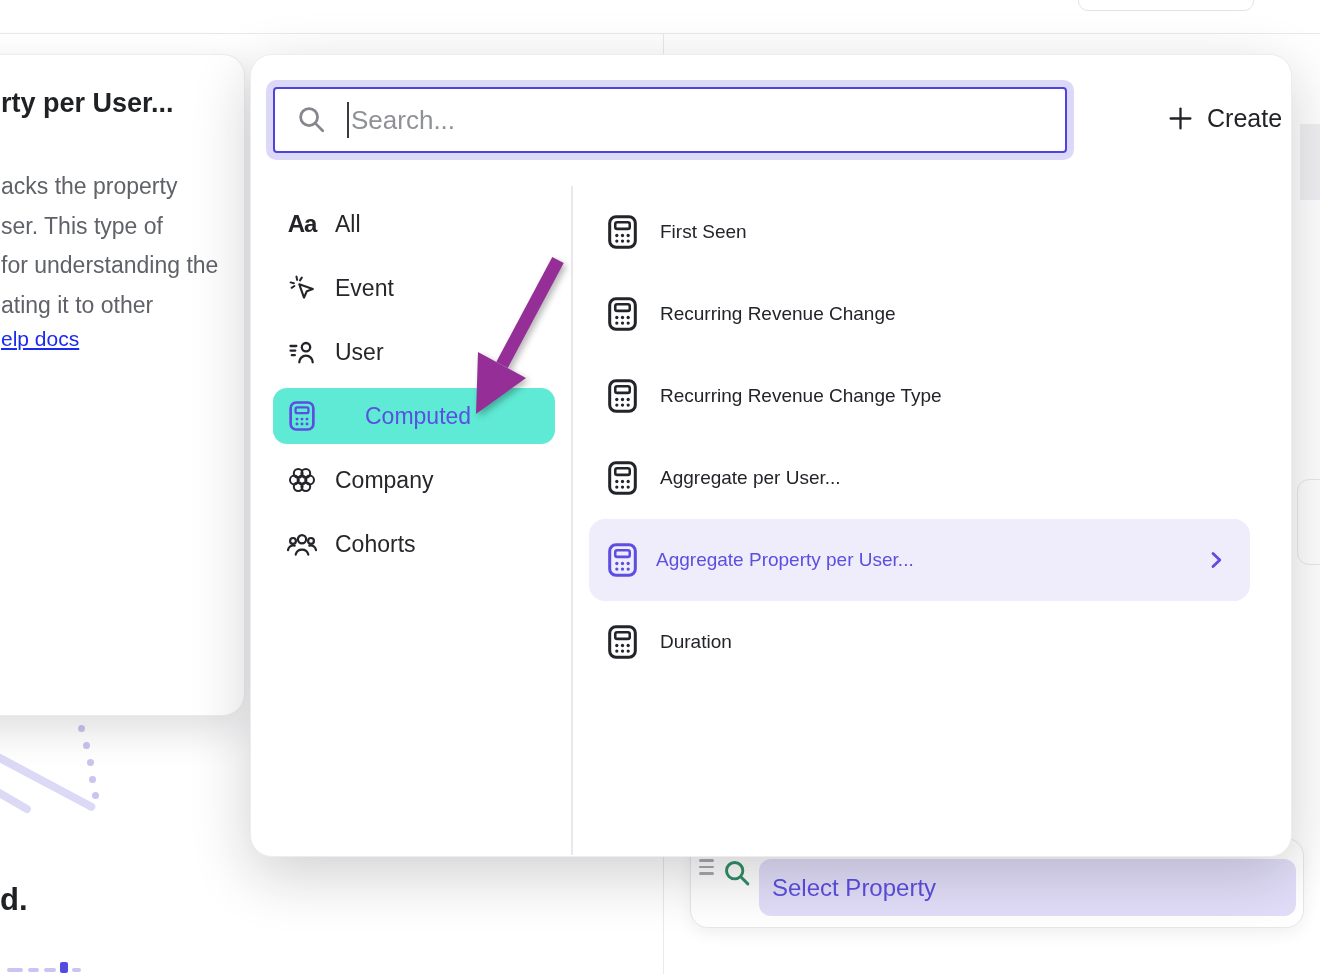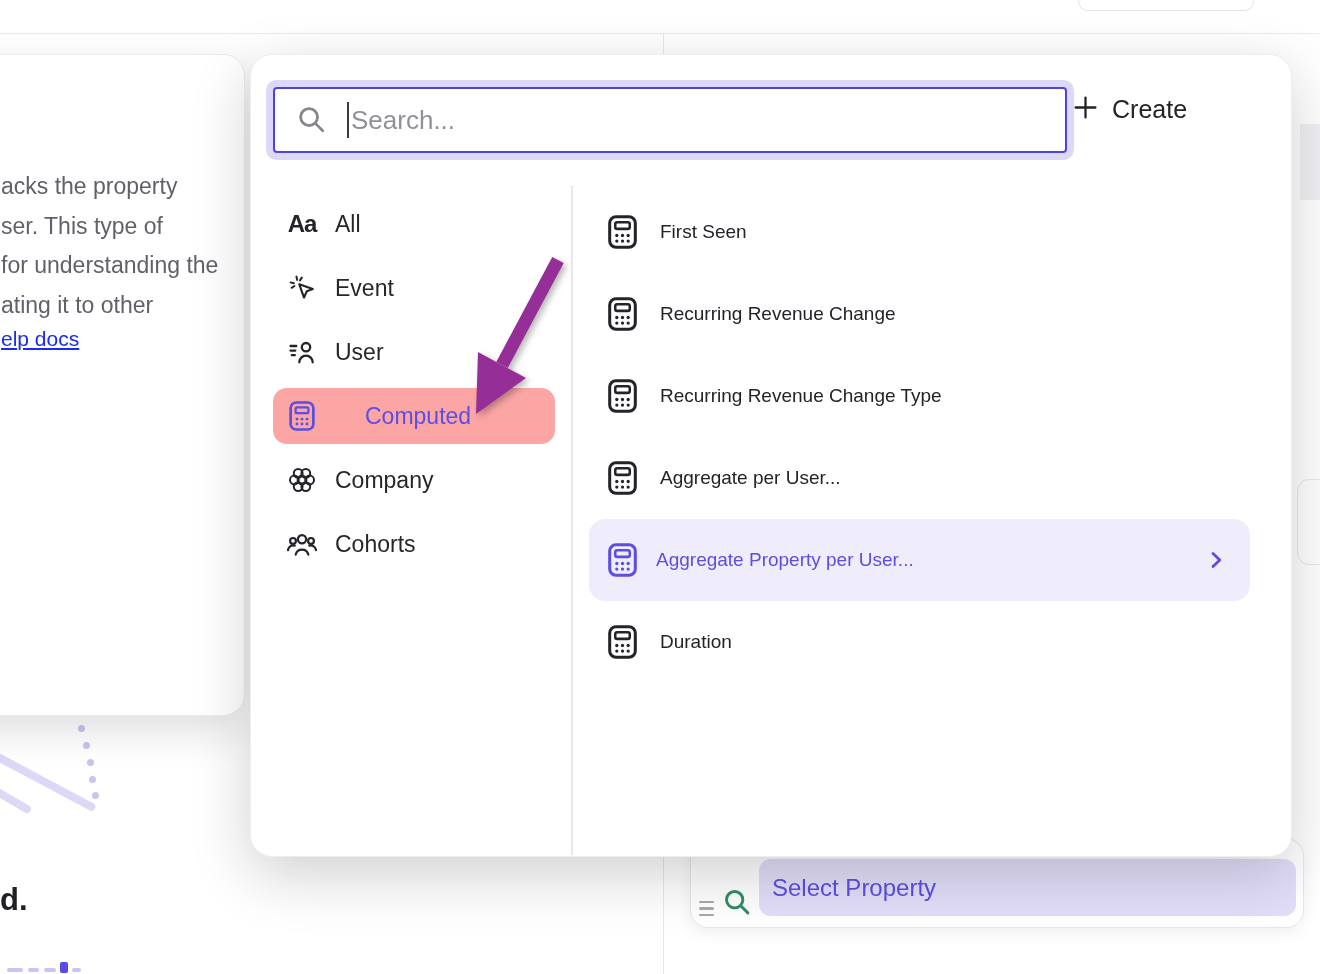--- a/index.html
+++ b/index.html
@@ -30,47 +30,47 @@
     background:#dcd9f6;transform:rotate(30deg);transform-origin:left center;}
   .deco-dot{position:absolute;width:7px;height:7px;border-radius:50%;background:#c9c4f0;}
 
   .cutoff-d{position:absolute;left:0;top:882px;font-size:31px;font-weight:bold;color:#202124;}
   .frag{position:absolute;border-radius:2px;background:#c9c4f2;}
   .frag.bright{background:#564be0;}
 
   
   .prop-card{position:absolute;left:690px;top:838px;width:612px;height:88px;background:#fff;
     border:1px solid #e7e7e9;border-radius:18px;box-shadow:0 6px 16px rgba(0,0,0,.06);z-index:3;}
-  .prop-card-row{position:absolute;left:8px;top:20px;display:flex;align-items:flex-end;}
+  .prop-card-row{position:absolute;left:8px;top:20px;display:flex;align-items:flex-start;}
   .drag-icon{width:18px;display:flex;flex-direction:column;gap:4px;margin:0 6px 0 0;}
   .drag-icon span{display:block;width:15px;height:2.5px;border-radius:2px;background:#a7a8ad;}
   .select-pill{margin-left:8px;width:537px;height:57px;border-radius:12px;background:#e2def9;
     display:flex;align-items:center;padding-left:13px;box-sizing:border-box;cursor:pointer;}
   .select-pill span{font-size:24px;color:#5b4ee1;}
 
   
   .modal{position:absolute;left:250px;top:54px;width:1040px;height:801px;background:#fff;
     border:1px solid #ededef;border-radius:22px;box-shadow:0 18px 60px rgba(20,20,30,.20);z-index:5;}
   .search-wrap{position:absolute;left:22px;top:32px;width:794px;height:66px;background:#fff;
     border:2.5px solid #4e44dd;border-radius:4px;box-shadow:0 0 0 7px #dcd8f8;box-sizing:border-box;}
   .search-wrap svg{position:absolute;left:22px;top:16px;}
   .search-input{position:absolute;left:62px;top:4px;width:710px;height:53px;border:none;outline:none;
     font-family:"Liberation Sans",sans-serif;font-size:26px;color:#1f2023;background:transparent;padding-left:14px;}
   .search-input::placeholder{color:#8f9196;}
   .caret{position:absolute;left:72px;top:13px;width:1.5px;height:36px;background:#3a3b40;}
-  .create-btn{position:absolute;left:814px;top:40px;height:46px;display:flex;gap:14px;
+  .create-btn{position:absolute;left:909px;top:40px;height:46px;display:flex;align-items:center;gap:14px;
     cursor:pointer;background:none;border:none;padding:0 8px;font-family:"Liberation Sans",sans-serif;}
   .create-btn span{font-size:25px;color:#222326;}
   .modal-divider{position:absolute;left:320px;top:131px;width:1.5px;height:669px;background:#e8e8ea;}
 
   .cat-col{position:absolute;left:22px;top:141px;width:282px;}
   .cat-row{height:56px;border-radius:14px;display:flex;align-items:center;gap:18px;
     padding:0 14px;margin-bottom:8px;font-size:23px;color:#26272b;cursor:pointer;box-sizing:border-box;text-align:right;}
   .cat-row .ic{width:30px;display:flex;justify-content:center;color:#232429;}
-  .cat-row.selected{background:#fca5a5;color:#5b4ee1;gap:48px;}
+  .cat-row.selected{background:#5eead4;color:#5b4ee1;gap:48px;}
   .cat-row.selected .ic{color:#5b4ee1;}
   .aa-glyph{font-size:24px;font-weight:bold;color:#232429;letter-spacing:-1px;}
 
   .prop-col{position:absolute;left:338px;top:136px;width:661px;}
   .prop-row{height:82px;display:flex;align-items:center;gap:22px;padding:0 24px 0 17px;
     font-size:19px;color:#232429;border-radius:16px;cursor:pointer;box-sizing:border-box;}
   .prop-row .ic{width:32px;display:flex;justify-content:center;color:#232429;}
   .prop-row.selected{background:#efecfb;color:#5b4ee1;gap:18px;}
   .prop-row.selected .ic{color:#5b4ee1;}
   .prop-row .chev{margin-left:auto;display:flex;color:#5b4ee1;}
@@ -83,20 +83,21 @@
 
 <div id="screen">
 
   <div class="hairline-h"></div>
   <div class="hairline-v"></div>
   <div class="topright-btn-fragment"></div>
   <div class="right-gray-block"></div>
   <div class="right-outline-fragment"></div>
 
   <div class="tooltip-card">
+    <div class="tooltip-title">rty per User...</div>
     <div class="tooltip-body">
       <div>acks the property</div>
       <div>ser. This type of</div>
       <div>for understanding the</div>
       <div>ating it to other</div>
     </div>
     <a class="tooltip-link">elp docs</a>
   </div>
 
   <div class="deco-line1"></div>

